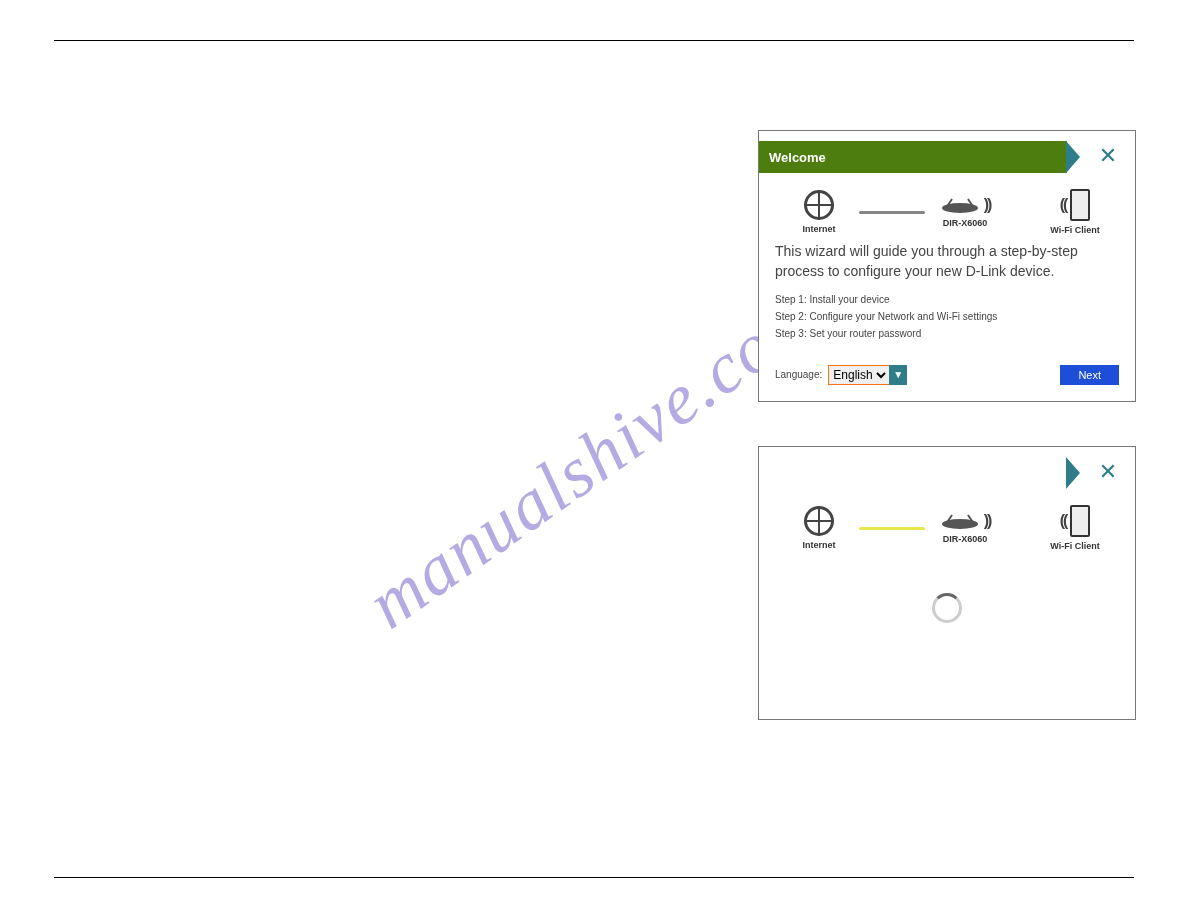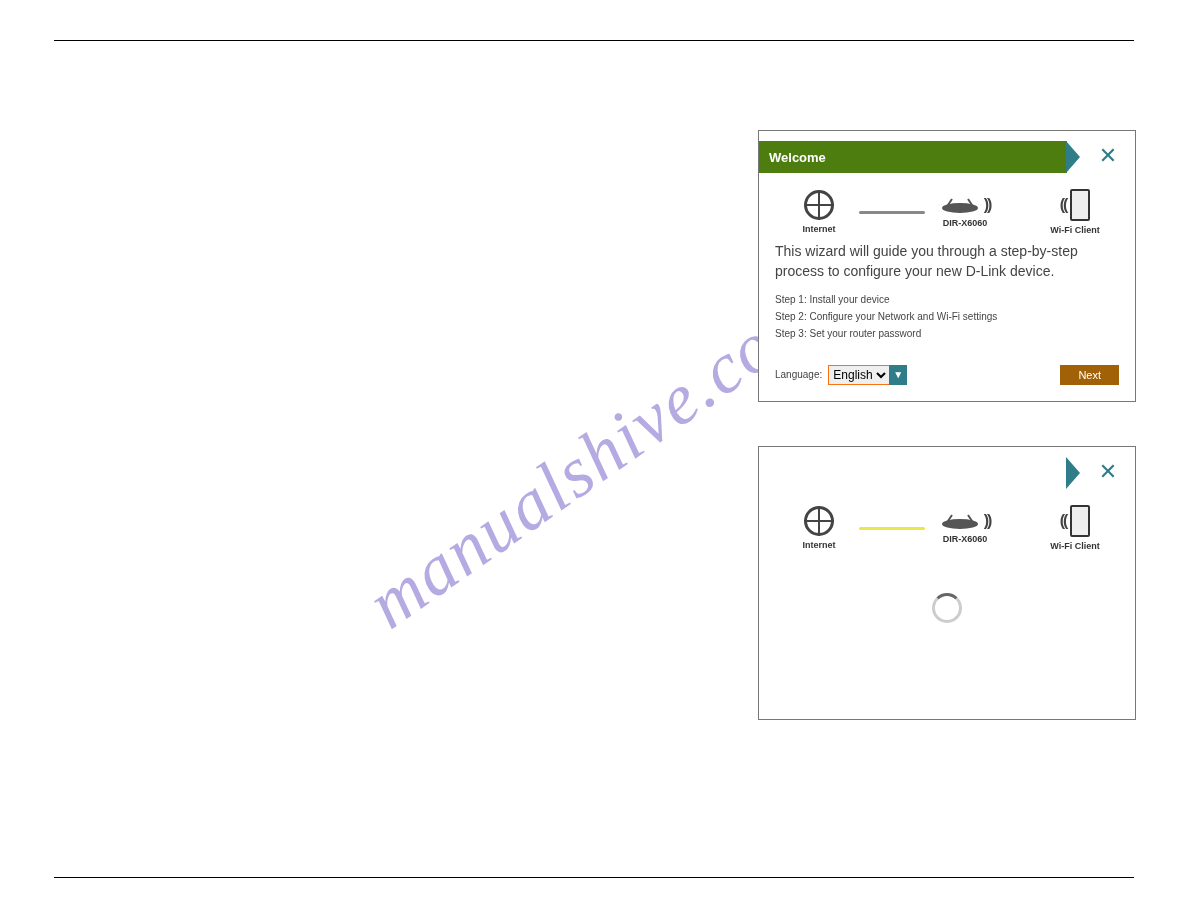--- a/index.html
+++ b/index.html
@@ -41,21 +41,21 @@
 
   .body-txt{padding:4px 16px;font-size:14px;line-height:1.45}
   .steps{padding:2px 16px}
   .steps div{font-weight:normal;font-size:10px;margin:6px 0}
 
   .foot-row{display:flex;align-items:center;justify-content:space-between;padding:18px 16px 0 16px}
   .lang{display:flex;align-items:center;gap:6px;font-size:10px}
   .lang select{font-size:12px;border:1px solid #f97316;height:20px;width:62px}
   .sel-wrap{position:relative;display:flex}
   .sel-wrap .caret{width:18px;height:20px;background:#2e7d88;color:#fff;display:flex;align-items:center;justify-content:center;font-size:10px;margin-left:-1px}
-  .next-btn{background:#a16207;color:#fff;font-size:11px;border:none;padding:4px 18px;cursor:pointer}
+  .next-btn{background:#1d4ed8;color:#fff;font-size:11px;border:none;padding:4px 18px;cursor:pointer}
 
   .detect{padding:6px 16px;font-size:10px}
   .spinner{width:24px;height:24px;border:3px solid #ccc;border-top-color:#666;border-radius:50%;
     margin:40px auto 0 auto}
 </style>
 </head>
 <body>
 
 <div class="page">
   <div class="rule rule-top"></div>

